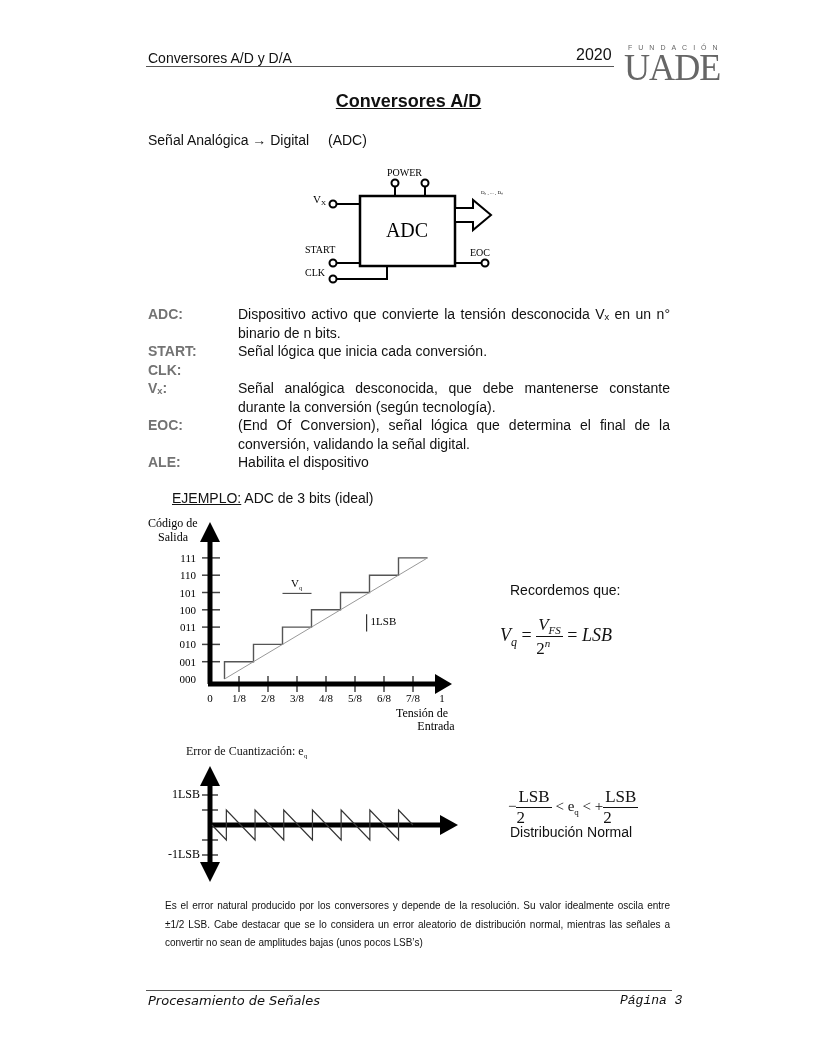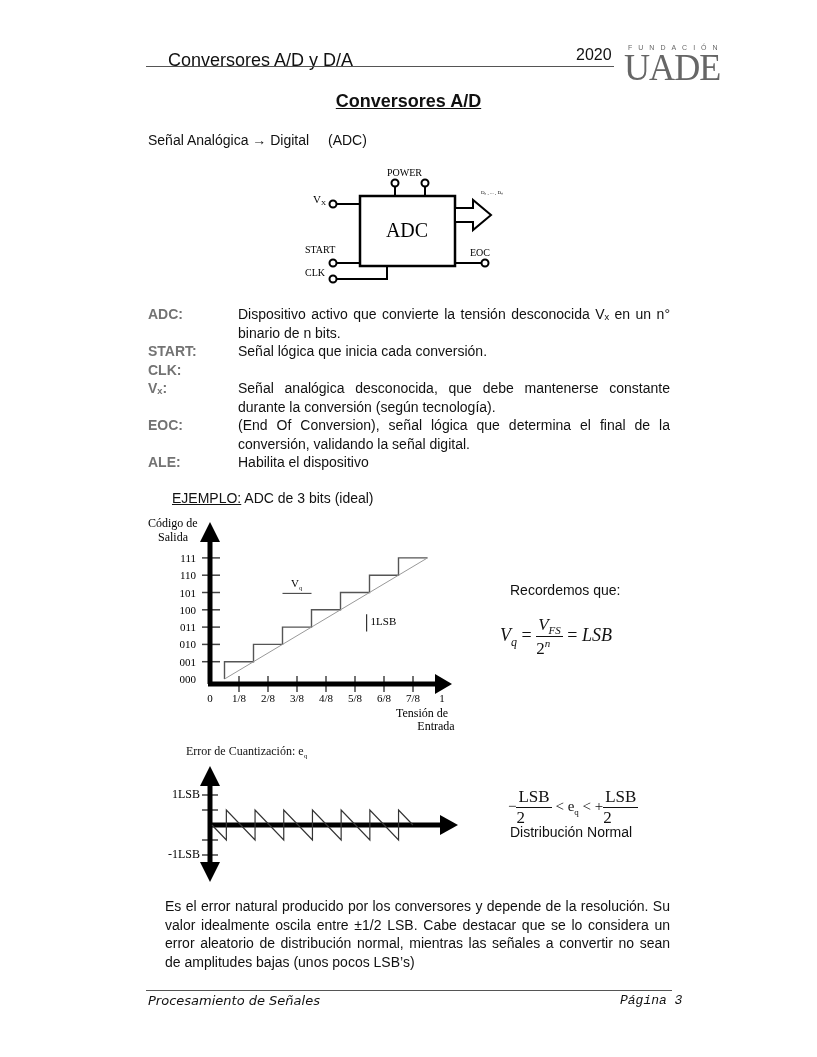--- a/index.html
+++ b/index.html
@@ -1,19 +1,19 @@
 <!DOCTYPE html>
 <html><head>
 <meta charset="utf-8">
 <style>
   html, body { margin:0; padding:0; background:#ffffff; }
   body { width:817px; height:1057px; position:relative; overflow:hidden;
          font-family:"Liberation Sans", sans-serif; color:#111; }
   .abs { position:absolute; }
-  .hdr-title { left:148px; top:50px; font-size:18px;margin-left:20px; }
+  .hdr-title { left:148px; top:50px; font-size:14px; }
   .hdr-year { left:576px; top:46px; font-size:16px; }
   .hdr-line { left:146px; top:66px; width:468px; height:1px; background:#555; }
   .logo-small { left:628px; top:44px; font-size:7px; letter-spacing:6px; color:#666; }
   .logo-big { left:624px; top:50px; font-family:"Liberation Serif", serif; font-size:38px;
               color:#666; letter-spacing:-1px; line-height:34px; transform:scaleX(0.95); transform-origin:left; }
   .page-title { left:0; width:817px; text-align:center; top:91px; font-size:18px; font-weight:bold;
                 text-decoration:underline; }
   .subline { left:148px; top:132px; font-size:14px; }
   .subline .adc { position:absolute; left:180px; white-space:nowrap; }
   .defs { left:148px; top:305px; width:522px; font-size:14px; line-height:18.5px; }
@@ -22,21 +22,21 @@
   .def-val { flex:1; text-align:justify; }
   .ejemplo { left:172px; top:490px; font-size:14px; }
   .ejemplo u { text-decoration:underline; }
   .recordemos { left:510px; top:582px; font-size:14px; }
   .formula1 { left:500px; top:615px; font-family:"Liberation Serif", serif; font-style:italic; font-size:18px; }
   .frac { display:inline-block; vertical-align:middle; text-align:left; }
   .frac .num { display:block; border-bottom:1px solid #111; padding:0 2px; font-size:17px; }
   .frac .den { display:block; font-size:17px; }
   .formula2 { left:508px; top:787px; font-family:"Liberation Serif", serif; font-size:15px; }
   .distrib { left:510px; top:824px; font-size:14px; }
-  .para { left:165px; top:897px; width:505px; font-size:14px; line-height:18.5px; text-align:justify; }
+  .para { left:165px; top:897px; width:505px; font-size:10px; line-height:18.5px; text-align:justify; }
   .ftr-line { left:146px; top:990px; width:526px; height:1px; background:#555; }
   .ftr-left { left:148px; top:993px; font-size:13px; font-style:italic; font-family:"DejaVu Sans", sans-serif; }
   .ftr-right { left:620px; top:993px; font-size:13px; font-style:italic; font-family:Liberation Mono, monospace; }
   svg text { font-family:"Liberation Serif", serif; }
 </style>
 </head>
 <body>
 
 <div class="abs hdr-title">Conversores A/D y D/A</div>
 <div class="abs hdr-year">2020</div>

